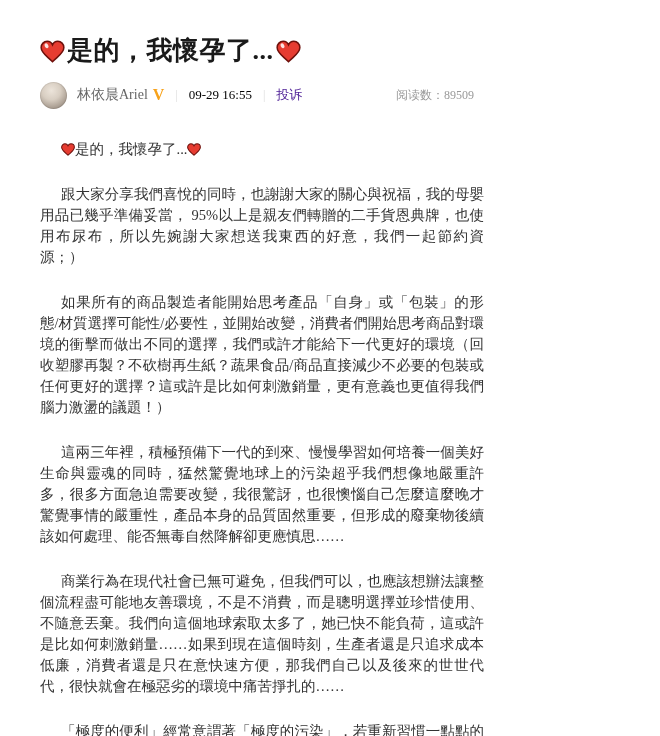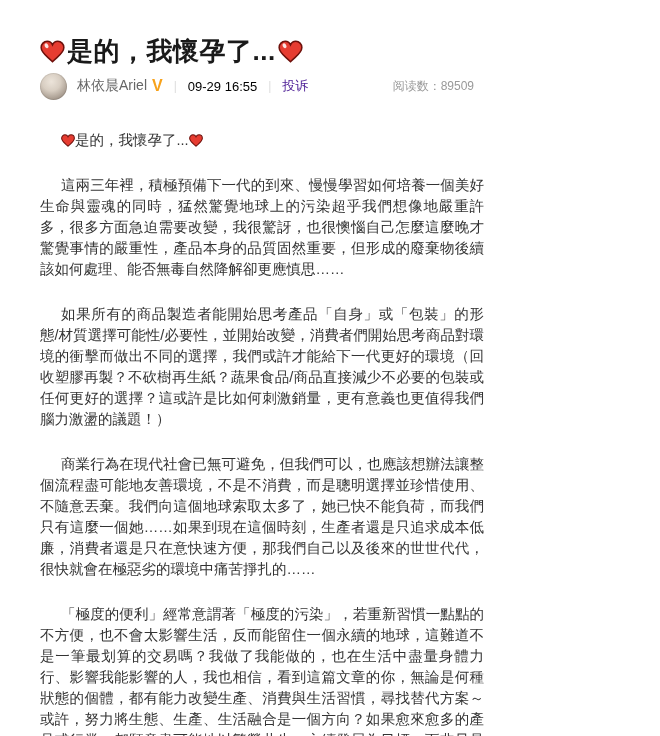--- a/index.html
+++ b/index.html
@@ -8,39 +8,40 @@
     background: #ffffff;
     font-family: "Liberation Sans", sans-serif;
   }
   .page {
     width: 524px;
     height: 736px;
     box-sizing: border-box;
     padding: 0 40px;
     background: #ffffff;
     overflow: hidden;
+    font-family: Liberation Serif, serif;
   }
   
   h1.post-title {
     margin: 36px 0 0 0;
     display: flex;
     align-items: center;
     gap: 2px;
     font-size: 26px;
     line-height: 30px;
     font-weight: bold;
     color: #1a1a1a;
     letter-spacing: 0.5px;
   }
   .heart { display: inline-flex; align-items: center; }
   .heart-lg svg { width: 25px; height: 23px; }
   .heart-sm svg { width: 14px; height: 13px; }
   
   .author-row {
-    margin-top: 6px;
+    margin-top: 15px;
     display: flex;
     align-items: center;
     font-size: 13px;
     color: #808080;
     height: 28px;
   }
   .avatar {
     width: 27px;
     height: 27px;
     border-radius: 50%;
@@ -134,19 +135,20 @@
       <span class="heart heart-sm">
         <svg viewBox="0 0 33 30" aria-hidden="true">
           <path d="M16.5,28.5 C9.5,21.5 1.5,17.2 1.5,9.8 C1.5,5.2 5.1,1.5 9.5,1.5 C12.6,1.5 15.3,3.5 16.5,6.3 C17.7,3.5 20.4,1.5 23.5,1.5 C27.9,1.5 31.5,5.2 31.5,9.8 C31.5,17.2 23.5,21.5 16.5,28.5 Z" fill="#e63c31" stroke="#6d100b" stroke-width="2.4"></path>
         </svg>
       </span><span>是的，我懷孕了...</span><span class="heart heart-sm">
         <svg viewBox="0 0 33 30" aria-hidden="true">
           <path d="M16.5,28.5 C9.5,21.5 1.5,17.2 1.5,9.8 C1.5,5.2 5.1,1.5 9.5,1.5 C12.6,1.5 15.3,3.5 16.5,6.3 C17.7,3.5 20.4,1.5 23.5,1.5 C27.9,1.5 31.5,5.2 31.5,9.8 C31.5,17.2 23.5,21.5 16.5,28.5 Z" fill="#e63c31" stroke="#6d100b" stroke-width="2.4"></path>
         </svg>
       </span>
     </p>
+    <p>跟大家分享我們喜悅的同時，也謝謝大家的關心與祝福，我的母嬰用品已幾乎準備妥當， 95%以上是親友們轉贈的二手貨恩典牌，也使用布尿布，所以先婉謝大家想送我東西的好意，我們一起節約資源；）</p>
+    <p>如果所有的商品製造者能開始思考產品「自身」或「包裝」的形態/材質選擇可能性/必要性，並開始改變，消費者們開始思考商品對環境的衝擊而做出不同的選擇，我們或許才能給下一代更好的環境（回收塑膠再製？不砍樹再生紙？蔬果食品/商品直接減少不必要的包裝或任何更好的選擇？這或許是比如何刺激銷量，更有意義也更值得我們腦力激盪的議題！）</p>
     <p>這兩三年裡，積極預備下一代的到來、慢慢學習如何培養一個美好生命與靈魂的同時，猛然驚覺地球上的污染超乎我們想像地嚴重許多，很多方面急迫需要改變，我很驚訝，也很懊惱自己怎麼這麼晚才驚覺事情的嚴重性，產品本身的品質固然重要，但形成的廢棄物後續該如何處理、能否無毒自然降解卻更應慎思……</p>
-    <p>如果所有的商品製造者能開始思考產品「自身」或「包裝」的形態/材質選擇可能性/必要性，並開始改變，消費者們開始思考商品對環境的衝擊而做出不同的選擇，我們或許才能給下一代更好的環境（回收塑膠再製？不砍樹再生紙？蔬果食品/商品直接減少不必要的包裝或任何更好的選擇？這或許是比如何刺激銷量，更有意義也更值得我們腦力激盪的議題！）</p>
-    <p>商業行為在現代社會已無可避免，但我們可以，也應該想辦法讓整個流程盡可能地友善環境，不是不消費，而是聰明選擇並珍惜使用、不隨意丟棄。我們向這個地球索取太多了，她已快不能負荷，而我們只有這麼一個她……如果到現在這個時刻，生產者還是只追求成本低廉，消費者還是只在意快速方便，那我們自己以及後來的世世代代，很快就會在極惡劣的環境中痛苦掙扎的……</p>
+    <p>商業行為在現代社會已無可避免，但我們可以，也應該想辦法讓整個流程盡可能地友善環境，不是不消費，而是聰明選擇並珍惜使用、不隨意丟棄。我們向這個地球索取太多了，她已快不能負荷，這或許是比如何刺激銷量……如果到現在這個時刻，生產者還是只追求成本低廉，消費者還是只在意快速方便，那我們自己以及後來的世世代代，很快就會在極惡劣的環境中痛苦掙扎的……</p>
     <p>「極度的便利」經常意謂著「極度的污染」，若重新習慣一點點的不方便，也不會太影響生活，反而能留住一個永續的地球，這難道不是一筆最划算的交易嗎？我做了我能做的，也在生活中盡量身體力行、影響我能影響的人，我也相信，看到這篇文章的你，無論是何種狀態的個體，都有能力改變生產、消費與生活習慣，尋找替代方案～或許，努力將生態、生產、生活融合是一個方向？如果愈來愈多的產品或行業，都願意盡可能地以繁榮共生、永續發展為目標，而非只是消耗、消費然後就丟棄的想法為出發點，那麼我們還有機會扭轉這一切。</p>
   </div>
 
 </div>
 
 </body></html>

